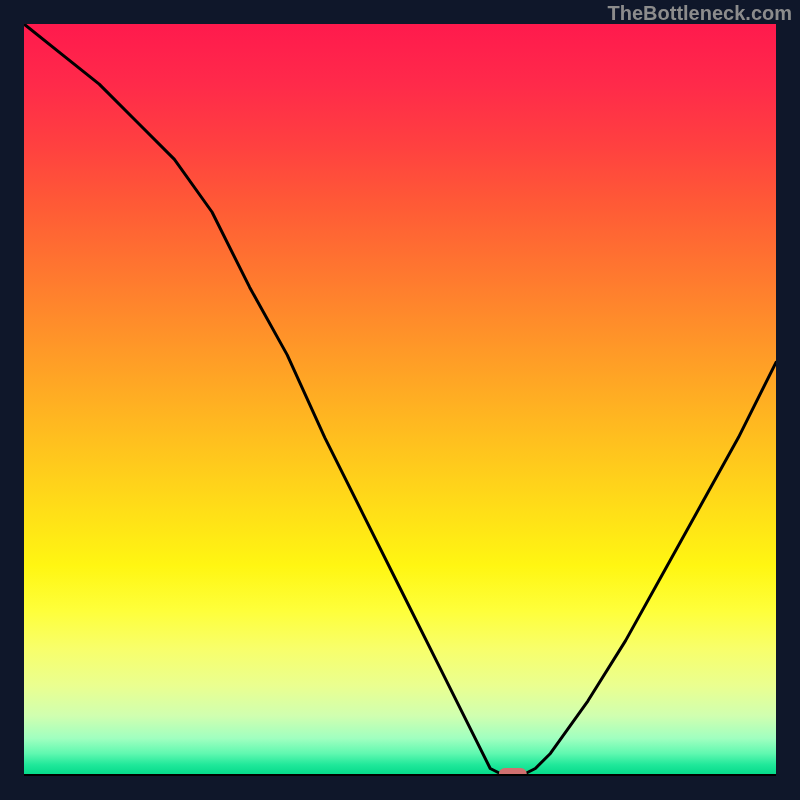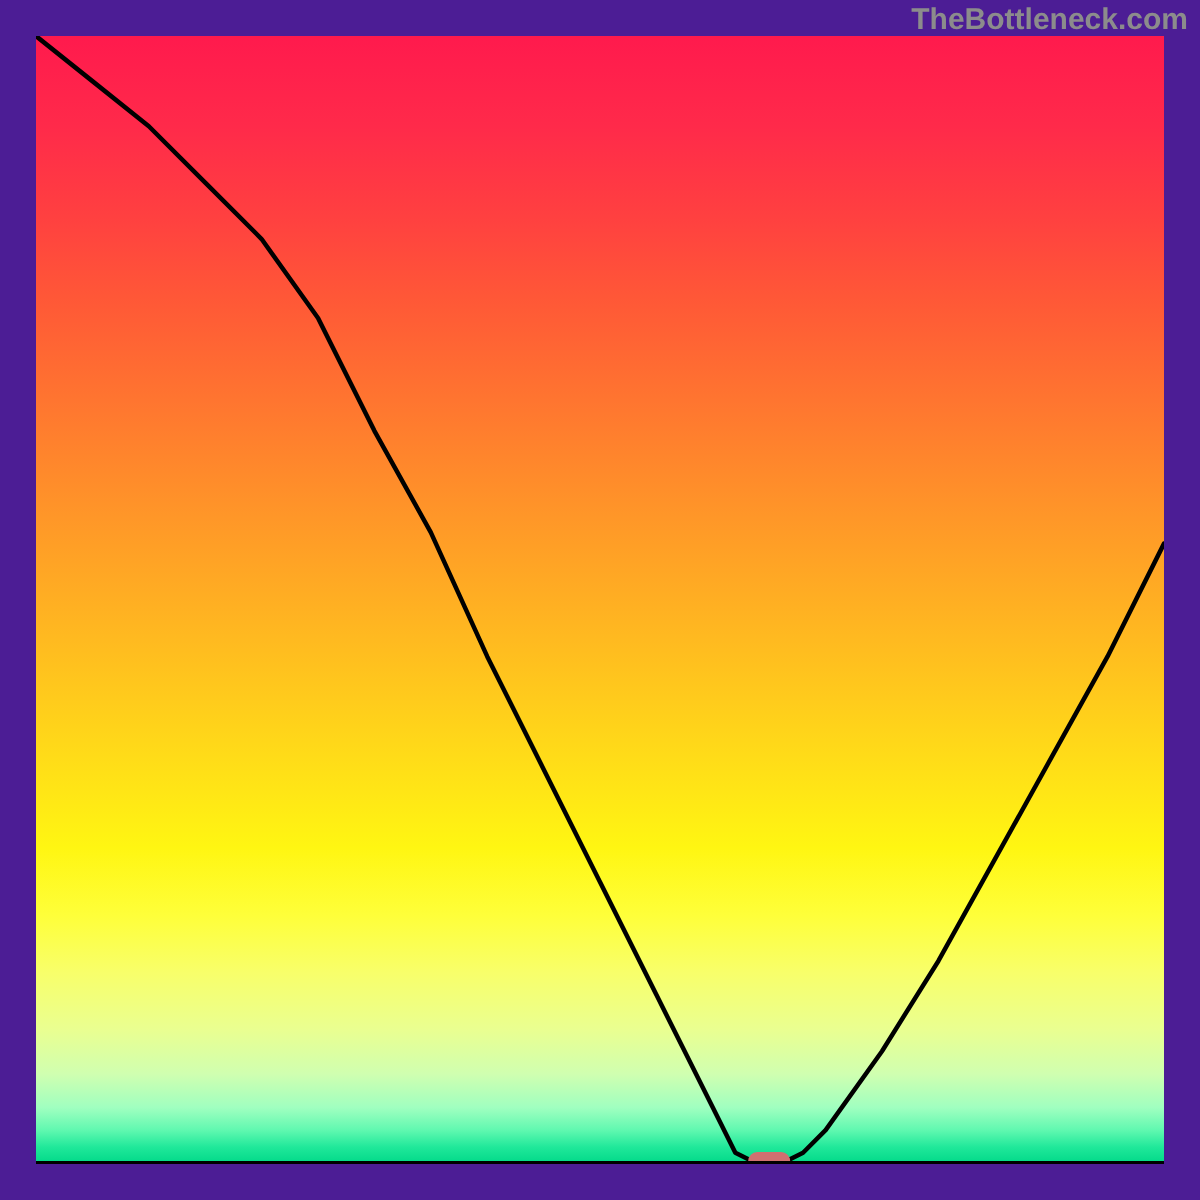--- a/index.html
+++ b/index.html
@@ -7,21 +7,21 @@
     padding: 0;
     width: 800px;
     height: 800px;
     background: #000000;
     overflow: hidden;
   }
   .chart-container {
     position: relative;
     width: 800px;
     height: 800px;
-    background: #4c1d95;
+    background: #0f172a;
   }
   .plot-area {
     position: absolute;
     left: 24px;
     top: 24px;
     width: 752px;
     height: 752px;
     background: linear-gradient(to bottom,
       #ff1a4d 0%,
       #ff2a4a 8%,

